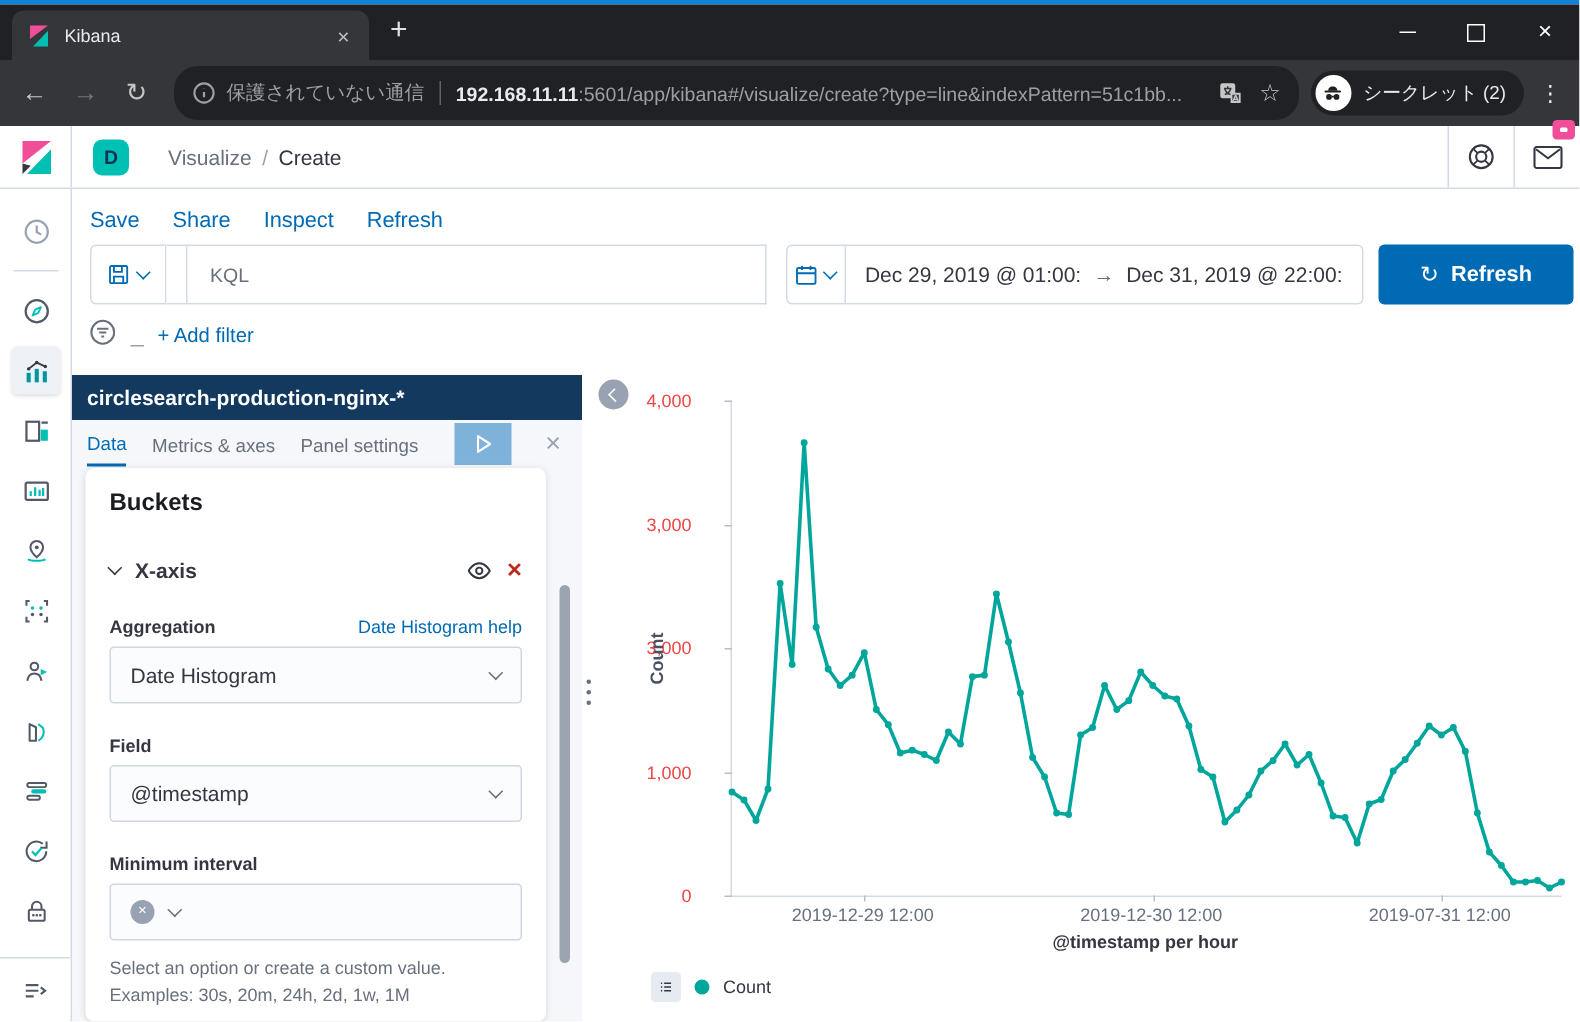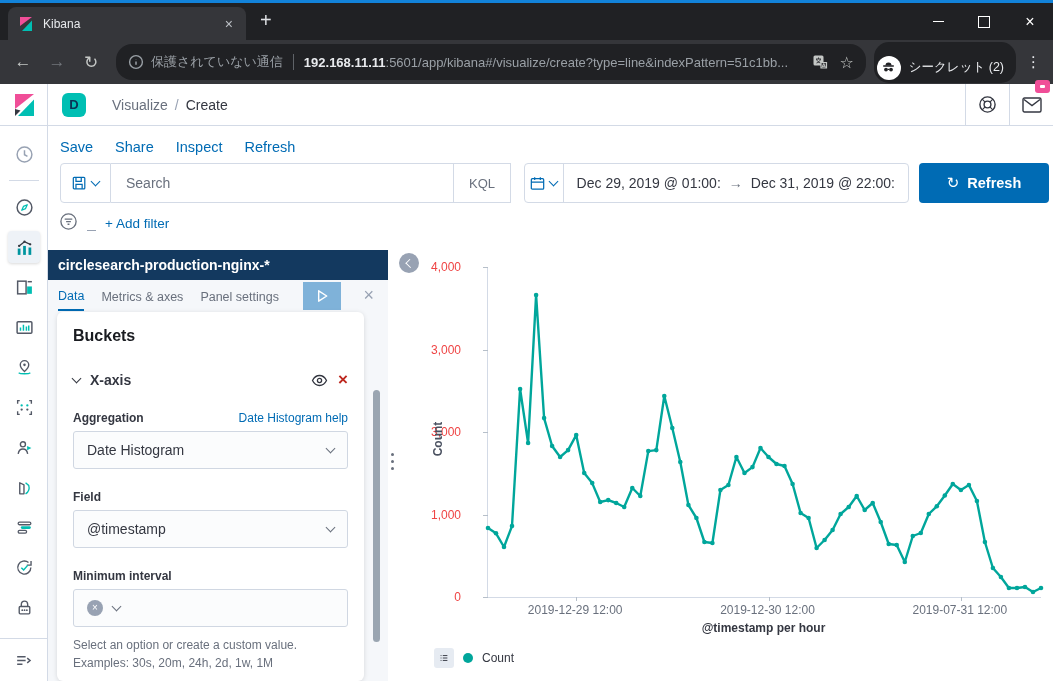--- a/index.html
+++ b/index.html
@@ -22,21 +22,21 @@
   .toolbar{position:absolute;top:40px;left:0;right:0;height:44px;background:#35363a;display:flex;align-items:center;padding:0 6px;box-sizing:border-box}
   .nav-ic{width:30px;height:30px;display:flex;align-items:center;justify-content:center;font-size:17px;color:#c4c7c5;margin:0 2px}
   .nav-ic.dim{color:#72767b}
   .omnibox{flex:1;height:36px;background:#202124;border-radius:16px;display:flex;align-items:center;margin:0 8px;padding:0 12px;min-width:0}
   .sec-label{color:#9aa0a6;font-size:13px;margin-left:7px;white-space:nowrap}
   .omni-divider{width:1px;height:16px;background:#5f6368;margin:0 10px}
   .url-text{font-size:13px;color:#9aa0a6;white-space:nowrap;overflow:hidden;flex:1;min-width:0}
   .url-host{color:#e8eaed;font-weight:bold}
   .omni-right{display:flex;align-items:center;gap:10px;margin-left:8px}
   .star{color:#c4c7c5;font-size:16px}
-  .incognito{display:flex;align-items:center;background:#202124;border-radius:15px;height:30px;padding:11px 12px 0 3px;gap:8px}
+  .incognito{display:flex;align-items:center;background:#202124;border-radius:15px;height:30px;padding:0 12px 0 3px;gap:8px}
   .spy-circle{width:24px;height:24px;border-radius:50%;background:#fff;display:flex;align-items:center;justify-content:center}
   .incog-label{color:#e8eaed;font-size:12.5px;white-space:nowrap}
   .kebab{color:#e8eaed;font-size:15px;margin:0 6px 0 10px;letter-spacing:0}
   
   .kheader{position:absolute;top:84px;left:0;right:0;height:41px;background:#fff;border-bottom:1px solid #d3dae6;display:flex;align-items:center;z-index:5}
   .klogo-cell{width:48px;height:100%;display:flex;align-items:center;justify-content:center;border-right:1px solid #d3dae6;box-sizing:border-box}
   .space-badge{width:24px;height:24px;margin-left:14px;background:#00bfb3;border-radius:6px;color:#0a3355;
                font-weight:bold;font-size:13px;display:flex;align-items:center;justify-content:center}
   .breadcrumb{margin-left:26px;font-size:14px;display:flex;gap:7px;align-items:baseline}
   .bc-parent{color:#69707d}.bc-sep{color:#98a2b3}.bc-current{color:#343741}
@@ -355,21 +355,20 @@
 
 <div class="query-row">
   <div class="saved-btn">
     <svg width="15" height="15" viewBox="0 0 17 17">
       <rect x="1.5" y="1.5" width="13" height="13" rx="1" fill="none" stroke="#006bb4" stroke-width="1.4"></rect>
       <path d="M4.5 1.5v4.5h6V1.5M4.5 14.5V9.5h7v5" fill="none" stroke="#006bb4" stroke-width="1.4"></path>
     </svg>
     <span class="chev blue"></span>
   </div>
   <div class="search-box">
-    <input type="text" placeholder="Search" style="">
     <span class="kql">KQL</span>
   </div>
   <div class="date-group">
     <div class="date-btn">
       <svg width="15" height="15" viewBox="0 0 17 17">
         <rect x="1.5" y="3" width="14" height="12" rx="1.2" fill="none" stroke="#006bb4" stroke-width="1.4"></rect>
         <path d="M1.5 7h14M5.3 1.3v3.2M11.7 1.3v3.2" stroke="#006bb4" stroke-width="1.4"></path>
       </svg>
       <span class="chev blue"></span>
     </div>

